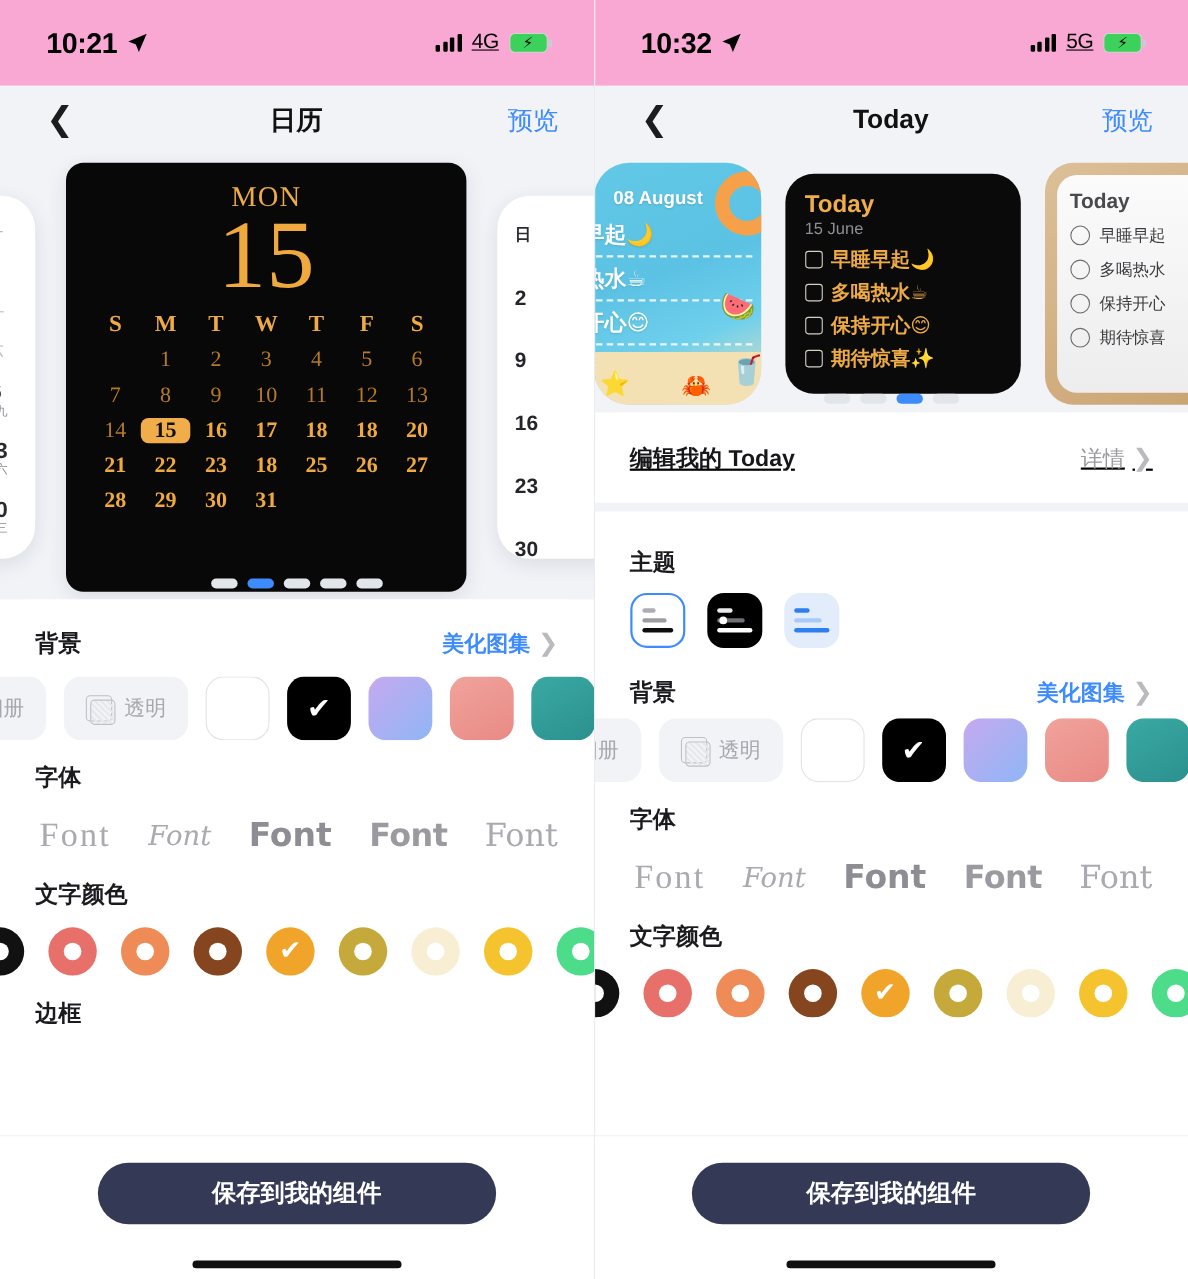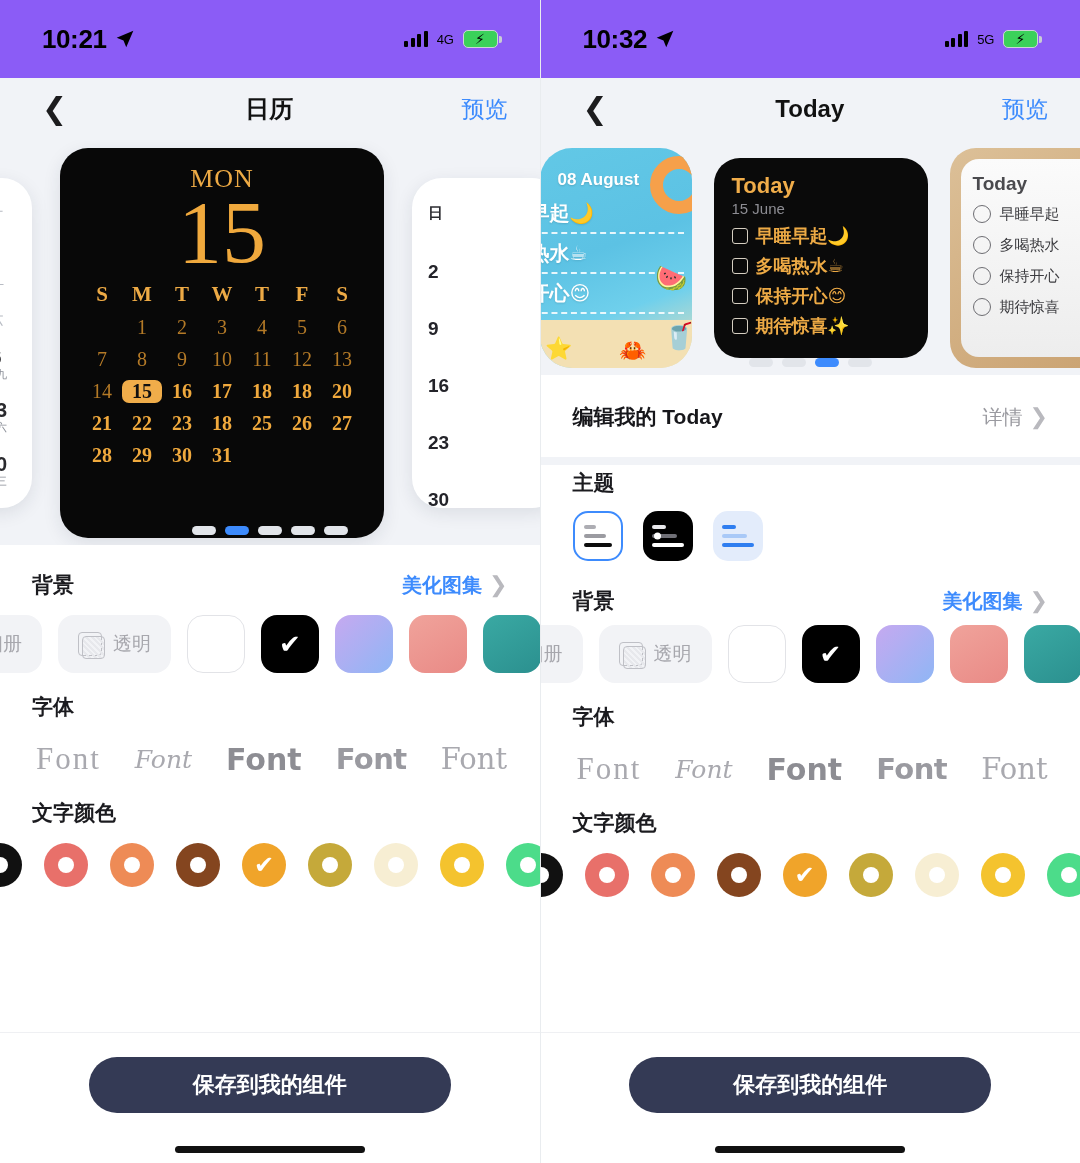--- a/index.html
+++ b/index.html
@@ -7,32 +7,32 @@
     width:1080px;height:1163px;
     font-family:"Liberation Sans","DejaVu Sans",sans-serif;
     background:#ffffff;
     overflow:hidden;
   }
   .stage{position:relative;width:1080px;height:1163px;display:flex;}
   .phone{position:relative;width:540px;height:1163px;background:#ffffff;overflow:hidden;}
   .phone.right{border-left:1px solid #e9ecef;}
 
   
-  .statusbar{height:78px;background:#8b5cf6;display:flex;align-items:center;justify-content:space-between;padding:0 42px;box-sizing:border-box;}
+  .statusbar{height:78px;background:#f9a8d4;display:flex;align-items:center;justify-content:space-between;padding:0 42px;box-sizing:border-box;}
   .sb-left{display:flex;align-items:center;gap:8px;}
   .sb-time{font-size:26px;font-weight:700;color:#000;letter-spacing:-0.4px;}
   .loc-arrow{display:inline-block;width:20px;height:20px;}
   .sb-right{display:flex;align-items:center;gap:9px;}
   .signal{display:flex;align-items:flex-end;gap:2.5px;height:16px;}
   .signal i{display:block;width:4px;background:#000;border-radius:1px;}
   .signal i:nth-child(1){height:6px;}
   .signal i:nth-child(2){height:9px;}
   .signal i:nth-child(3){height:13px;}
   .signal i:nth-child(4){height:16px;}
-  .net{font-size:13px;font-weight:500;color:#000;letter-spacing:-0.3px;}
+  .net{font-size:19px;font-weight:500;color:#000;letter-spacing:-0.3px;text-decoration:underline;}
   .battery{position:relative;width:35px;height:18px;border-radius:5px;background:#3bd15a;display:flex;align-items:center;justify-content:center;border:1.5px solid #cfd3d8;box-sizing:border-box;}
   .battery:after{content:"";position:absolute;right:-5px;top:5px;width:3px;height:7px;background:#c9ced4;border-radius:0 2px 2px 0;}
   .bolt{font-size:14px;color:#000;line-height:1;}
 
   
   .navbar{height:62px;background:#f1f3f7;display:flex;align-items:center;justify-content:space-between;padding:0 32px;box-sizing:border-box;}
   .nav-back{font-size:30px;color:#1c1c1e;line-height:1;padding:4px 10px;font-weight:400;}
   .nav-title{font-size:24px;font-weight:600;color:#111;}
   .nav-action{font-size:23px;color:#3d8bfd;font-weight:400;}
 
@@ -47,21 +47,21 @@
   .minical{padding:26px 0 0 0;height:100%;box-sizing:border-box;display:flex;flex-direction:column;align-items:flex-end;padding-right:14px;}
   .minical .mrow{font-size:15px;color:#b8bcc4;margin-bottom:20px;line-height:1.05;text-align:center;width:44px;}
   .minical .mrow .num{font-size:20px;font-weight:700;color:#2a2a2e;display:block;}
   .minical .mrow .lunar{font-size:11px;color:#8b8f98;display:block;margin-top:1px;}
 
   .rightcal{padding:26px 16px 0 16px;height:100%;box-sizing:border-box;display:flex;flex-direction:column;align-items:flex-start;}
   .rightcal .rrow{font-size:19px;font-weight:700;color:#24242a;margin-bottom:35px;}
   .rightcal .rrow.head{font-size:15px;font-weight:600;color:#2b2b30;margin-bottom:38px;}
 
   
-  .calwidget{width:324px;height:390px;background:#080808;border-radius:28px;padding:16px 22px 18px;box-sizing:border-box;
+  .calwidget{width:364px;height:390px;background:#080808;border-radius:16px;padding:16px 22px 18px;box-sizing:border-box;
     font-family:"Liberation Serif","DejaVu Serif",serif;color:#e8a33d;}
   .cw-dow{text-align:center;font-size:26px;letter-spacing:1px;color:#edaa45;}
   .cw-day{text-align:center;font-size:88px;line-height:.98;color:#f0a93d;margin-top:-4px;}
   .cw-month{text-align:right;font-size:21px;font-weight:700;color:#edaa45;margin-top:4px;padding-right:6px;}
   .cw-grid{display:grid;grid-template-columns:repeat(7,1fr);row-gap:9px;margin-top:6px;text-align:center;}
   .cw-grid .hd{font-size:21px;font-weight:700;color:#edaa45;}
   .cw-grid .dc{font-size:20px;color:#b47a27;}
   .cw-grid .dc.cur{color:#f0a93d;font-weight:700;}
   .cw-grid .dc.sel{background:#f0ad4a;color:#101010;border-radius:7px;font-weight:700;}
   .cw-grid .dc.empty{color:transparent;}
@@ -100,21 +100,21 @@
 
   
   .sheet{background:#fff;border-radius:24px 24px 0 0;margin-top:0;position:relative;}
   .rowline{display:flex;align-items:center;justify-content:space-between;padding:26px 32px 16px;}
   .rowline.tight{padding-bottom:10px;}
   .sec-title{font-size:21px;font-weight:700;color:#1b1b1f;}
   .link{display:flex;align-items:center;gap:7px;font-size:20px;color:#3d8bfd;font-weight:600;}
   .link.grey{color:#9a9aa0;font-weight:400;}
   .chev{color:#b9b9be;font-size:22px;line-height:1;font-weight:300;}
 
-  .editrow{display:flex;align-items:center;justify-content:space-between;padding:28px 32px 26px;border-bottom:8px solid #f1f3f7;}
+  .editrow{display:flex;align-items:center;justify-content:space-between;padding:28px 32px 26px;border-bottom:8px solid #f1f3f7;text-decoration:underline;}
   .editrow .et{font-size:21px;font-weight:600;color:#17171b;}
 
   
   .themes{display:flex;gap:20px;padding:4px 32px 18px;}
   .theme{width:50px;height:50px;border-radius:15px;position:relative;box-sizing:border-box;display:flex;flex-direction:column;justify-content:center;gap:5px;padding:0 9px;}
   .theme.light{background:#fff;border:2.5px solid #3d8bfd;}
   .theme.dark{background:#000;}
   .theme.blue{background:#e3ecfb;}
   .tl{height:4px;border-radius:2px;}
   .theme.light .tl.a{width:45%;background:#adadb3;}
@@ -367,20 +367,23 @@
             <span class="hole"></span>
           </div>
         <div class="cdot" style="background:#f4c32e;">
             <span class="hole"></span>
           </div>
         <div class="cdot" style="background:#4cdc8a;">
             <span class="hole"></span>
           </div>
       </div>
 
+      <div class="rowline tight" style="padding-top:20px;">
+        <span class="sec-title">边框</span>
+      </div>
     </div>
 
     <div class="savebar">
       <div class="savebtn">保存到我的组件</div>
       <div class="homebar"></div>
     </div>
   </div>
 
   <div class="phone right">
 
@@ -489,21 +492,21 @@
     <div class="sheet">
 
       <div class="editrow">
         <span class="et">编辑我的 Today</span>
         <span class="link grey">
           <span>详情</span>
           <span class="chev">❯</span>
         </span>
       </div>
 
-      <div class="rowline tight" style="padding-top:4px;">
+      <div class="rowline tight" style="padding-top:32px;">
         <span class="sec-title">主题</span>
       </div>
 
       <div class="themes">
         <div class="theme light">
           <span class="tl a"></span>
             <span class="tl b"></span>
             <span class="tl c"></span>
         </div>
         <div class="theme dark">

